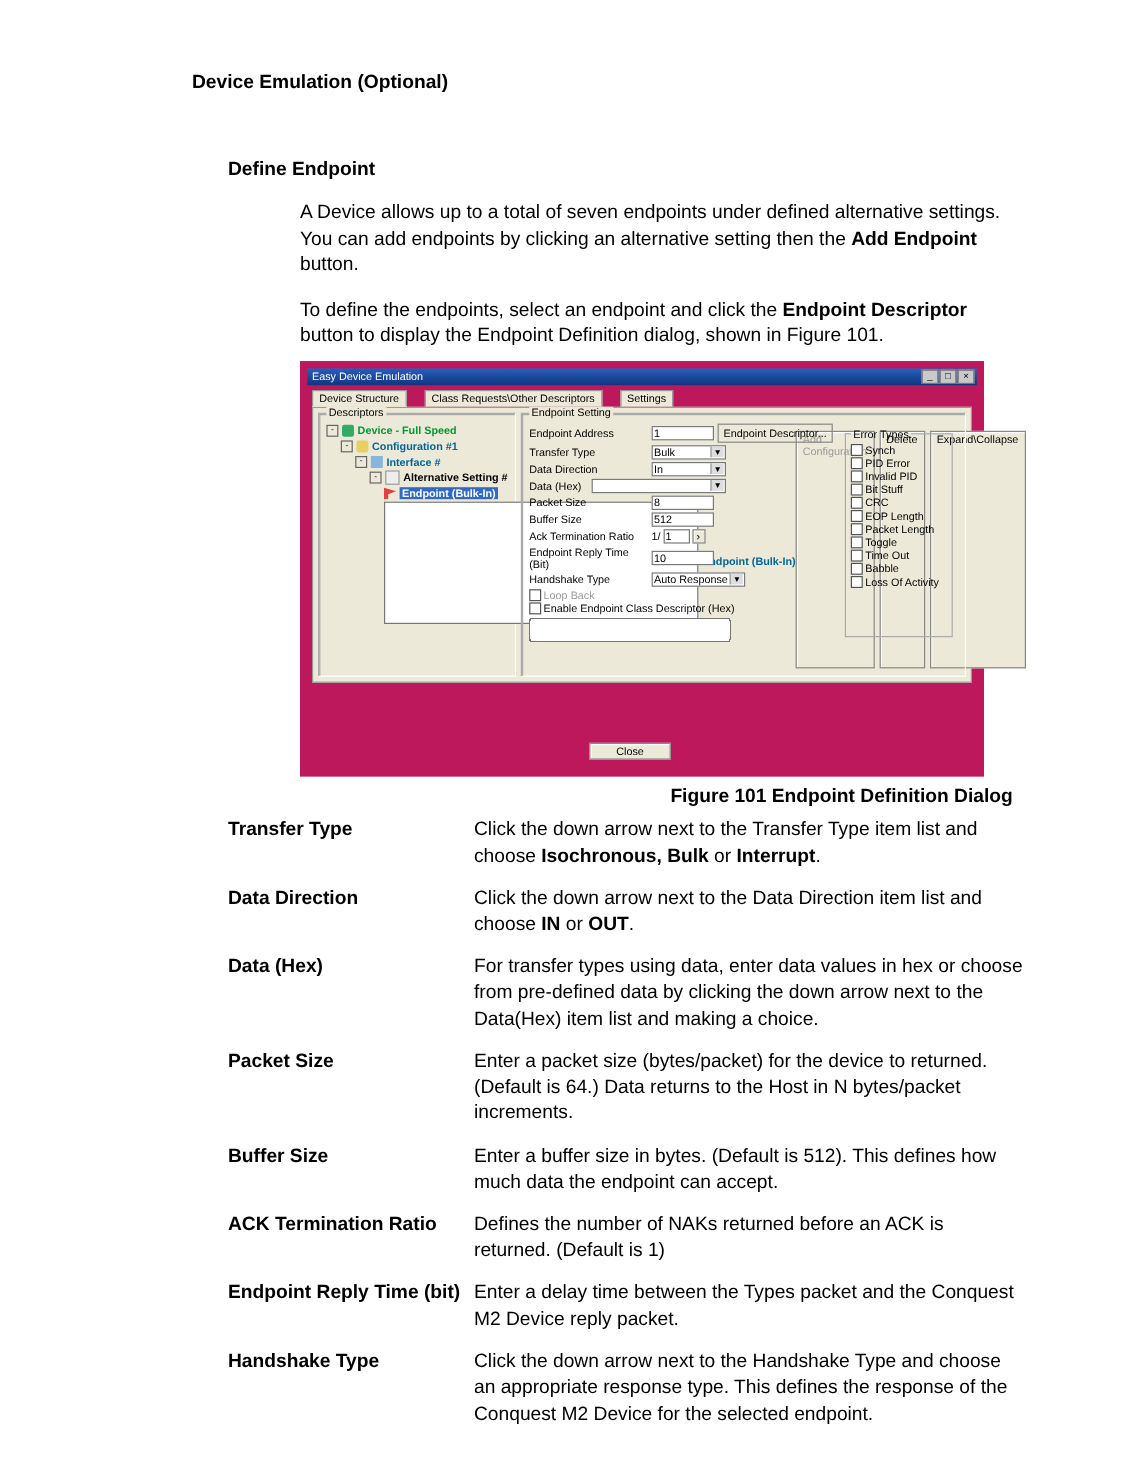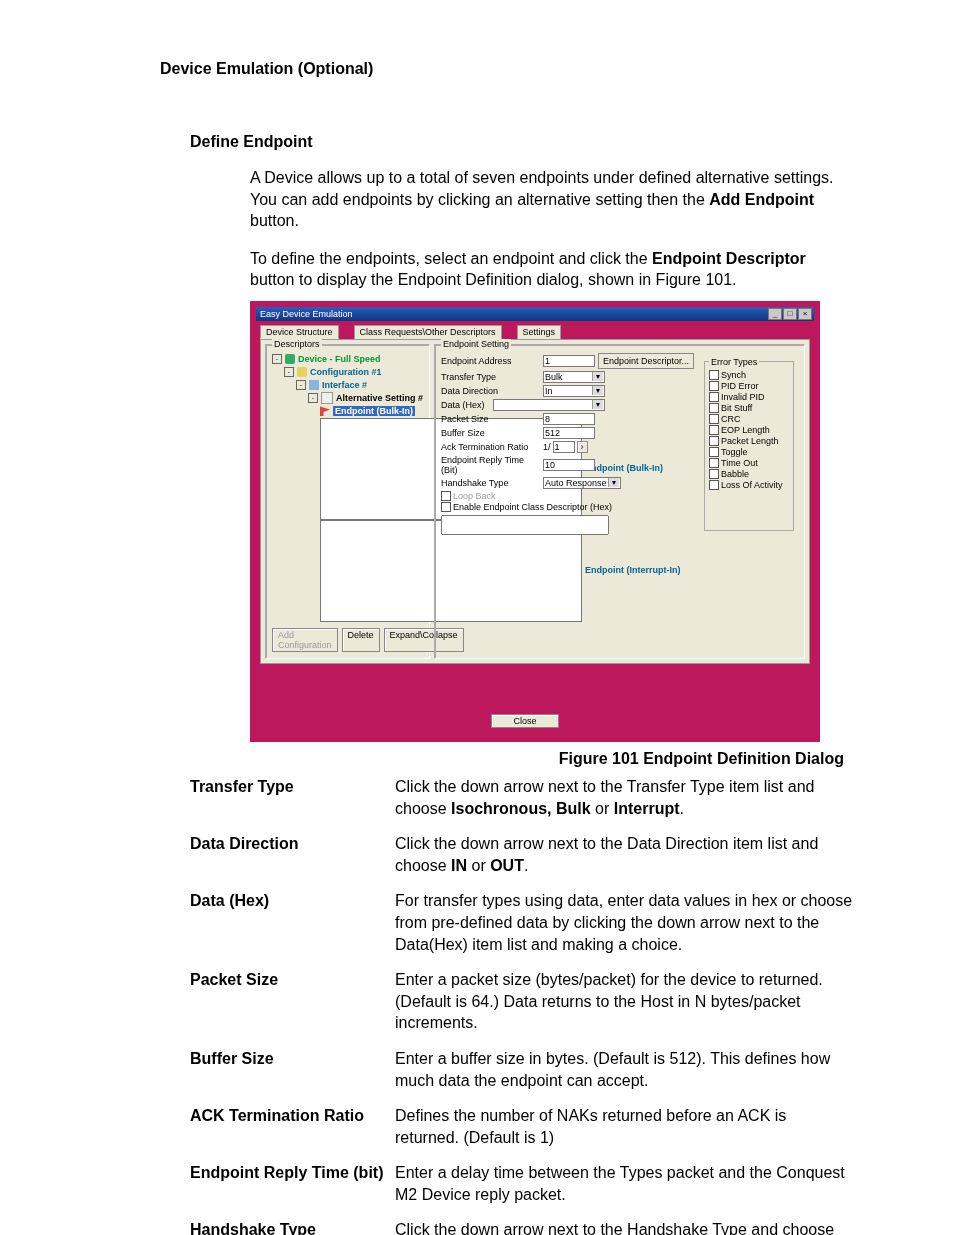--- a/index.html
+++ b/index.html
@@ -93,21 +93,21 @@
   .grp-title {
     position:absolute;
     top:-6px; left:6px;
     background:#ece9d8;
     padding:0 2px;
     font-size:9px;
   }
   .descriptors {
     width: 165px;
     display:flex;
-    flex-direction:column;
+    flex-direction:row;
   }
   .tree {
     flex:1;
     font-size:9px;
     line-height:13px;
   }
   .tree-row { white-space:nowrap; display:flex; align-items:center; gap:3px;}
   .tree-row .box { width:8px;height:8px;border:1px solid #666;font-size:7px;line-height:7px;text-align:center;color:#000;}
   .ico { width:10px; height:10px; display:inline-block;}
   .ico.dev{background:#3a6;border-radius:2px;}
@@ -218,24 +218,20 @@
               <b>Alternative Setting #</b>
             </div>
           <div class="tree-row indent4">
               <span class="ico flag"></span>
               <b style="color:#cc0033"><span class="sel">Endpoint (Bulk-In)</span></b>
             </div>
           <div class="tree-row indent4">
               <span class="ico page"></span>
               <b style="color:#006699">Endpoint (Bulk-In)</b>
             </div>
-          <div class="tree-row indent4">
-              <span class="ico page"></span>
-              <b style="color:#006699">Endpoint (Interrupt-In)</b>
-            </div>
         </div>
         <div class="dsc-btns">
           <span class="wbtn disabled">Add Configuration</span>
           <span class="wbtn">Delete</span>
           <span class="wbtn">Expand\Collapse</span>
         </div>
       </div>
 
       <div class="grp settings">
         <div class="grp-title">Endpoint Setting</div>

